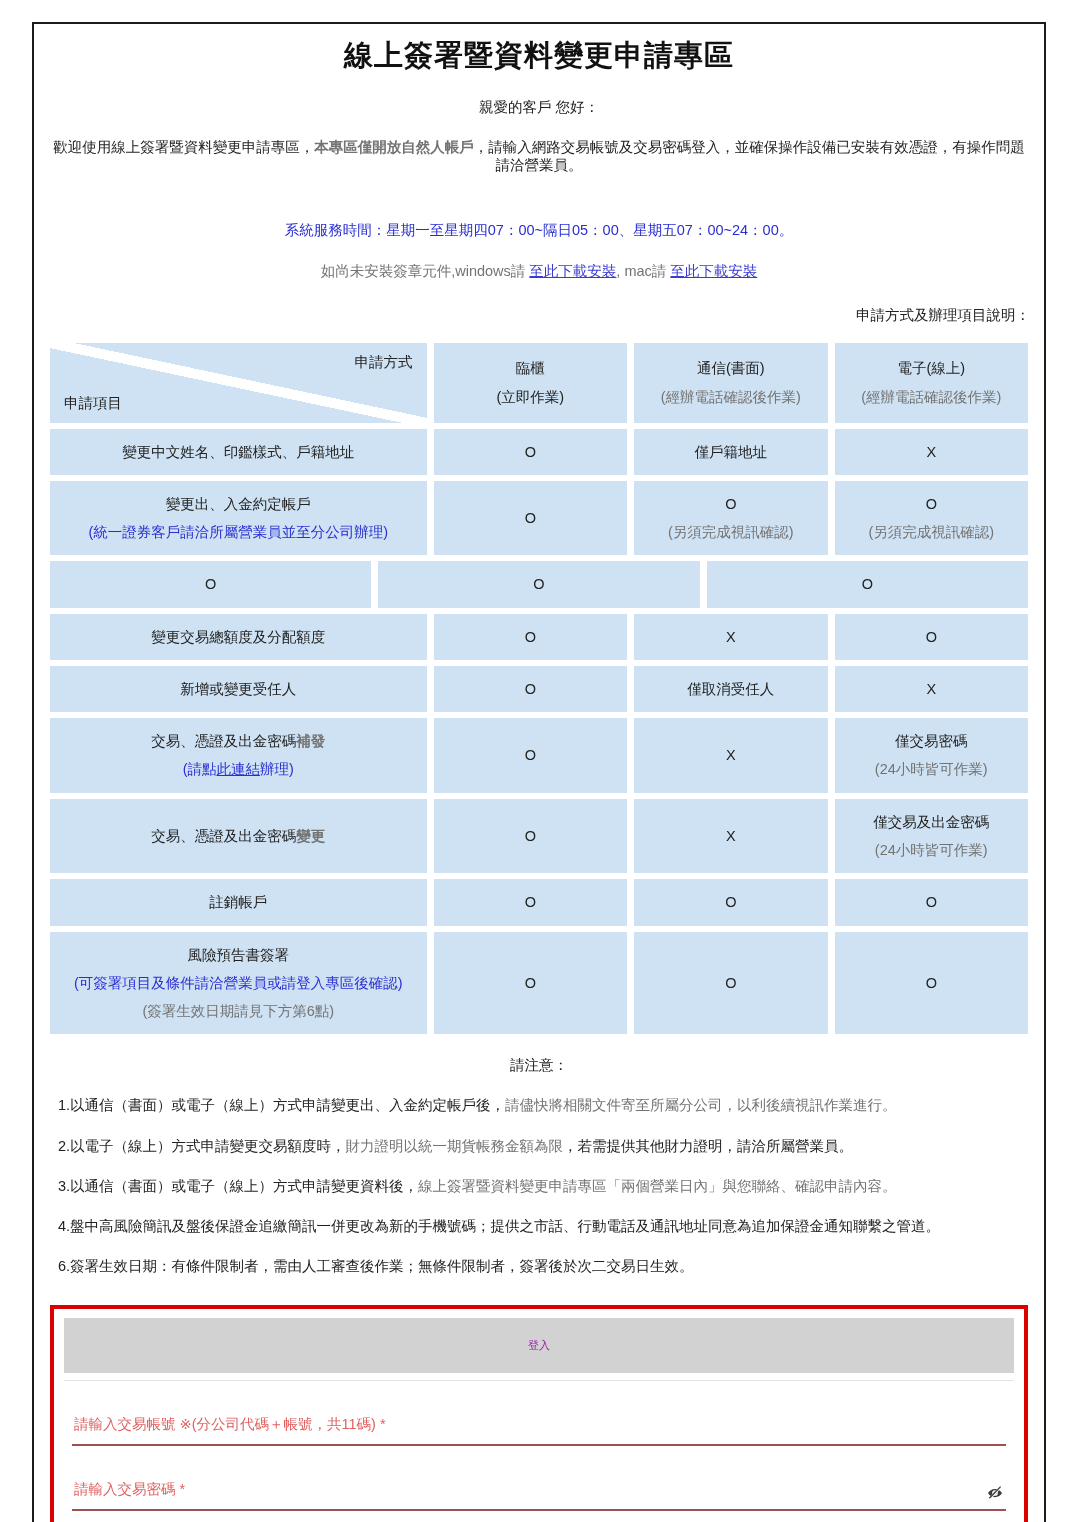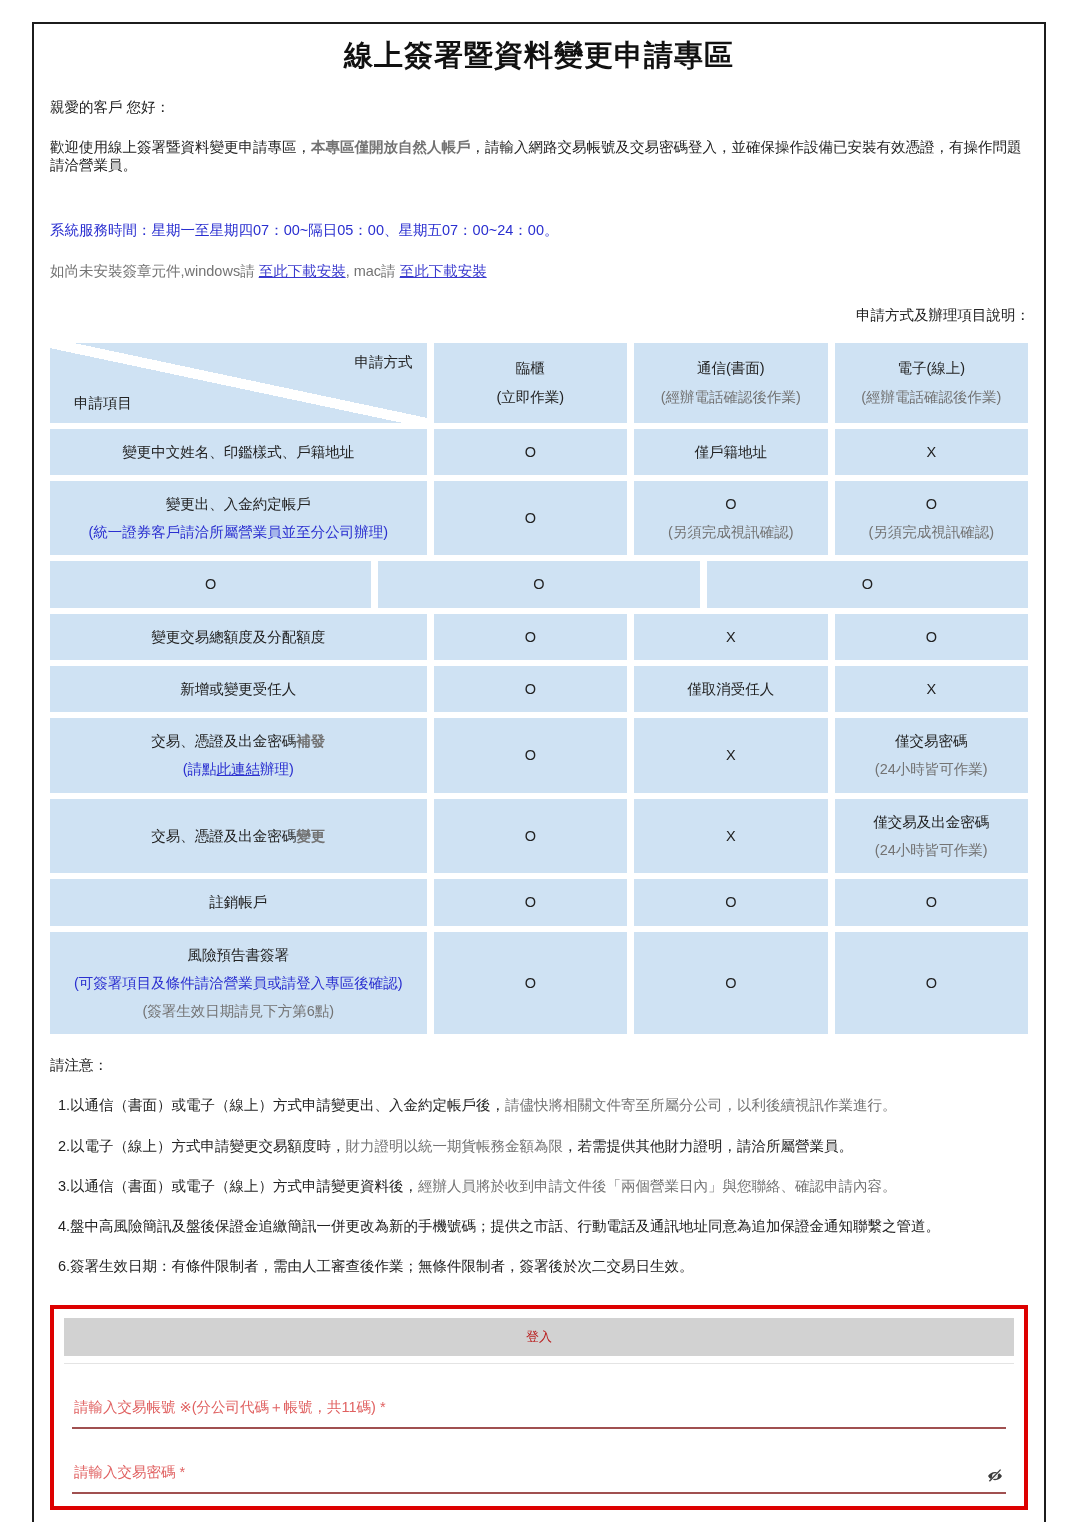--- a/index.html
+++ b/index.html
@@ -13,21 +13,21 @@
     margin:22px 30px 0 32px;
     width:1014px;min-height:1368px;
     border:2px solid #1c1c1c;
     padding:6px 14px 12px;
     background:#fff;
   }
   h1.page-title{
     text-align:center;font-size:29px;font-weight:bold;
     margin:6px 0 18px;color:#111;letter-spacing:1px;
   }
-  .para{font-size:14.5px;line-height:1.25;margin:22px 2px;}
+  .para{font-size:14.5px;line-height:1.25;margin:22px 2px;text-align:center;}
   .c-red{color:#737373;}
   .c-blue{color:#2a2fd0;margin-top:47px;}
   .c-link{color:#3a3ace;text-decoration:underline;cursor:pointer;}
   .c-pink{color:#e06060;}
   .bold{font-weight:bold;}
   .u{text-decoration:underline;cursor:pointer;}
   .caption{text-align:right;font-size:14.5px;margin:26px 0 18px;}
   
   .app-table{margin:0 2px;}
   .trow{display:flex;gap:7px;margin-top:6px;}
@@ -42,33 +42,33 @@
   .corner{
     position:relative;min-height:80px;
     background:linear-gradient(to top right,
       #cfe2f3 calc(50% - 5px),
       #ffffff calc(50% - 5px),
       #ffffff calc(50% + 5px),
       #cfe2f3 calc(50% + 5px));
     padding-left:33px;
   }
   .corner-top{position:absolute;top:10px;right:14px;}
-  .corner-bottom{position:absolute;bottom:10px;left:24px;}
+  .corner-bottom{position:absolute;bottom:10px;left:14px;}
   
   .notes{margin-top:18px;}
   .note-line{font-size:14.5px;line-height:1.25;margin:22px 10px;}
   
   .login{
     border:4px solid #dd0000;
     margin:30px 2px 0;
     padding:9px 10px 12px;
   }
   .login-bar{
     background:#d2d2d2;text-align:center;
-    font-size:13px;padding:10px 0;color:#b91c1c;
+    font-size:11px;padding:20px 0;color:#a21caf;
   }
   .hairline{border-bottom:1px solid #e4e4e4;margin-top:7px;}
   .field{
     position:relative;margin:26px 8px 0;
     border-bottom:2px solid #a05050;
     padding:8px 26px 10px 2px;
     font-size:14.5px;cursor:text;
   }
   .field .eye{
     position:absolute;right:2px;bottom:7px;width:18px;height:18px;
@@ -244,21 +244,21 @@
           </div>
         </div>
       </div>
   </div>
 
   <div class="notes">
     <p class="para">請注意：</p>
     <div id="notes-list">
         <div class="note-line"><span>1.以通信（書面）或電子（線上）方式申請變更出、入金約定帳戶後，</span><span class="c-red">請儘快將相關文件寄至所屬分公司，以利後續視訊作業進行。</span></div>
         <div class="note-line"><span>2.以電子（線上）方式申請變更交易額度時，</span><span class="c-red">財力證明以統一期貨帳務金額為限</span><span>，若需提供其他財力證明，請洽所屬營業員。</span></div>
-        <div class="note-line"><span>3.以通信（書面）或電子（線上）方式申請變更資料後，</span><span class="c-red">經辦人員將於收到申請文件後「兩個營業日內」與您聯絡、確認申請內容。</span></div>
+        <div class="note-line"><span>3.以通信（書面）或電子（線上）方式申請變更資料後，</span><span class="c-red">線上簽署暨資料變更申請專區「兩個營業日內」與您聯絡、確認申請內容。</span></div>
         <div class="note-line"><span>4.盤中高風險簡訊及盤後保證金追繳簡訊一併更改為新的手機號碼；提供之市話、行動電話及通訊地址同意為追加保證金通知聯繫之管道。</span></div>
         <div class="note-line"><span>6.簽署生效日期：有條件限制者，需由人工審查後作業；無條件限制者，簽署後於次二交易日生效。</span></div>
       </div>
   </div>
 
   <div class="login">
     <div class="login-bar">登入</div>
     <div class="hairline"></div>
 
     <div class="field">

